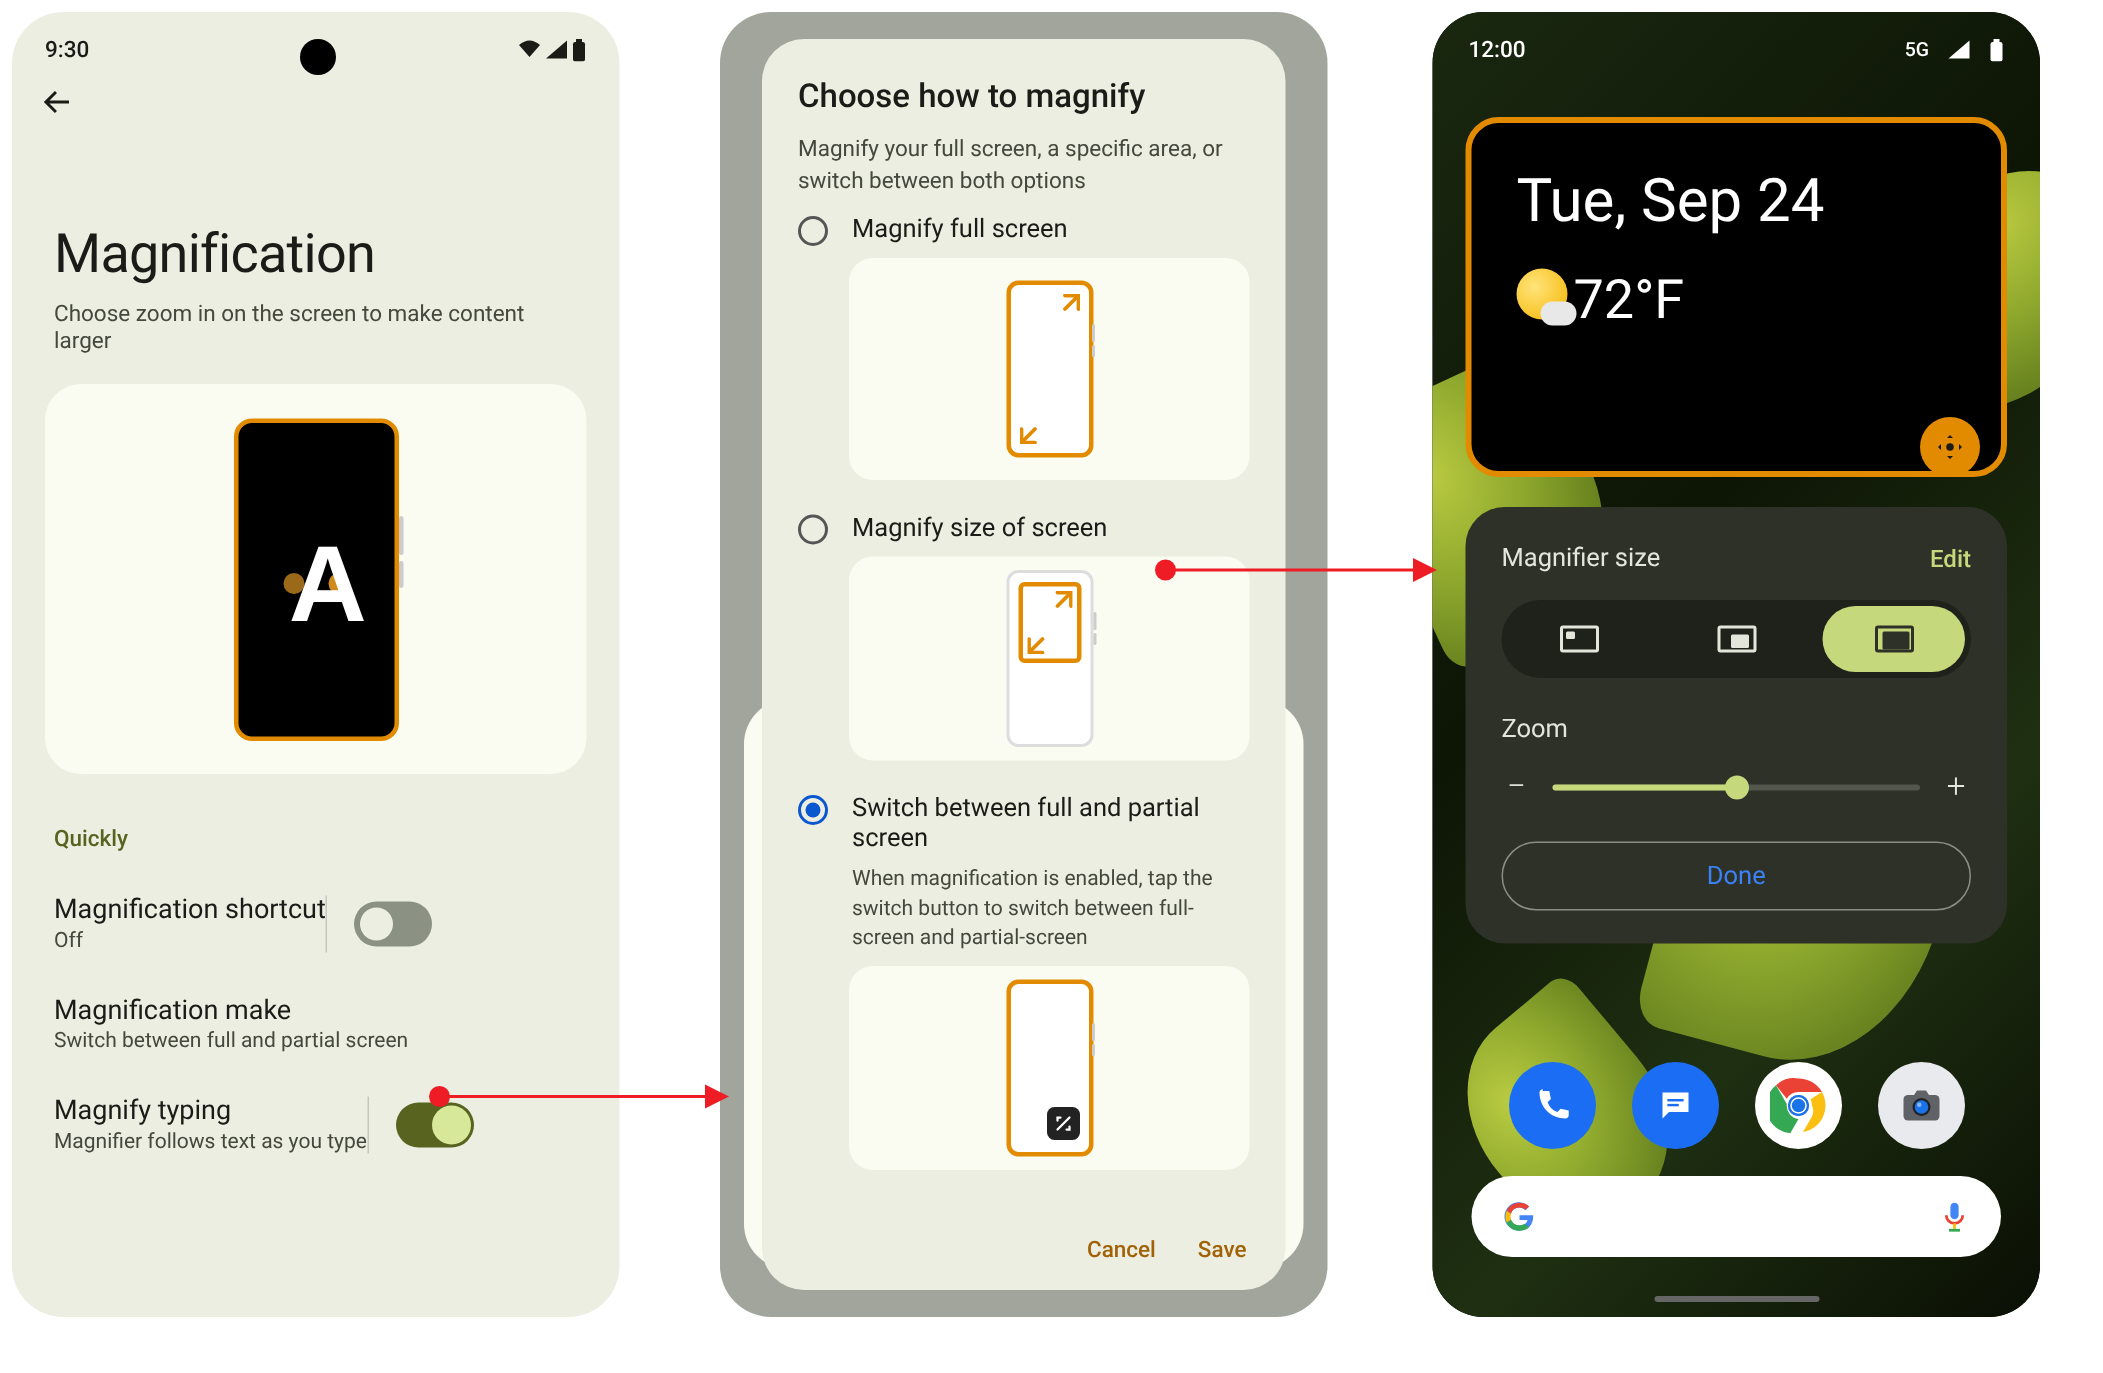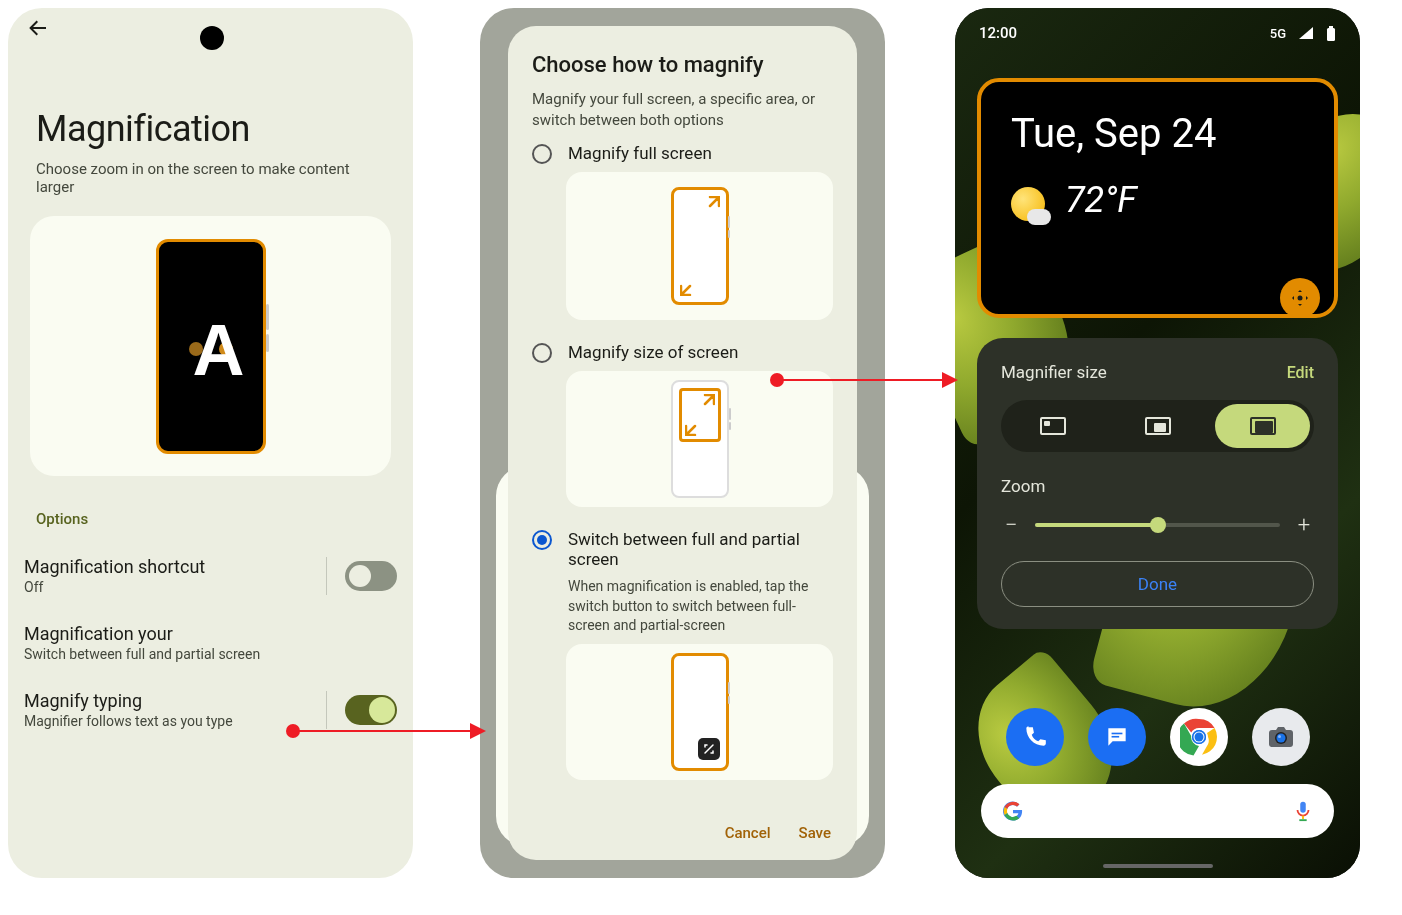--- a/index.html
+++ b/index.html
@@ -27,21 +27,21 @@
   .p1-title { font-size: 36px; font-weight: 400; color: #1b1c17; padding: 64px 28px 10px; letter-spacing: -0.5px; }
   .p1-sub { font-size: 15px; color: #44483d; padding: 0 28px 20px; }
   .preview-card { margin: 0 22px 30px; background: #fafcf2; border-radius: 24px; height: 260px; display: flex; justify-content: center; align-items: center; }
   .mini-phone { width: 110px; height: 215px; border: 3px solid #e28b00; border-radius: 12px; background: #000; position: relative; display: flex; justify-content: center; align-items: center; }
   .mini-phone-side { position: absolute; right: -6px; top: 62px; width: 3px; height: 26px; background: #ccc; border-radius: 2px; }
   .mini-phone-side2 { position: absolute; right: -6px; top: 92px; width: 3px; height: 18px; background: #ccc; border-radius: 2px; }
   .mini-A { color: #fff; font-size: 72px; font-weight: 700; position: relative; left: 8px; top: 4px; font-family: Arial, sans-serif; }
   .mini-dots { position: absolute; left: 30px; top: 100px; display: flex; gap: 16px; }
   .mini-dot { width: 14px; height: 14px; border-radius: 50%; }
   .opt-header { font-size: 15px; font-weight: 500; color: #58631f; padding: 4px 28px 14px; }
-  .opt-row { display: flex; justify-content: space-between; align-items: center; padding: 14px 16px; cursor: pointer; }
+  .opt-row { display: flex; align-items: center; padding: 14px 28px; cursor: pointer; }
   .opt-title { font-size: 18px; color: #1b1c17; margin-bottom: 2px; }
   .opt-sub { font-size: 14px; color: #44483d; }
   .divider-opt { width: 1px; height: 38px; background: #c4c7bb; margin-right: 18px; }
   .rhs { display: flex; align-items: center; }
   .toggle { width: 52px; height: 30px; border-radius: 16px; position: relative; }
   .toggle-off { background: #8c9283; }
   .toggle-off::after { content: ""; position: absolute; width: 22px; height: 22px; border-radius: 50%; background: #eceee1; top: 4px; left: 4px; }
   .toggle-on { background: #58631f; }
   .toggle-on::after { content: ""; position: absolute; width: 26px; height: 26px; border-radius: 50%; background: #d7e89a; top: 2px; right: 2px; }
 
@@ -74,21 +74,21 @@
   #p3 { left: 955px; top: 8px; background: #000; }
   .wallpaper { position: absolute; inset: 0; background: linear-gradient(135deg, #1a2810 0%, #0d1505 40%, #1f3012 70%, #0a0f04 100%); }
   .leaf { position: absolute; background: radial-gradient(ellipse at 30% 30%, #d6e84a 0%, #a6c234 40%, #5a7818 100%); border-radius: 50% 10% 50% 10%; opacity: 0.85; }
   .leaf.l1 { left: -30px; top: 240px; width: 140px; height: 180px; transform: rotate(-25deg); }
   .leaf.l2 { left: 160px; top: 470px; width: 180px; height: 230px; transform: rotate(15deg); }
   .leaf.l3 { right: -40px; top: 100px; width: 130px; height: 170px; transform: rotate(35deg); }
   .leaf.l4 { left: 30px; top: 660px; width: 120px; height: 150px; transform: rotate(-40deg); }
   .status3 { position: absolute; top: 16px; left: 0; right: 0; display: flex; justify-content: space-between; padding: 0 24px; color: #fff; font-size: 15px; font-weight: 500; z-index: 5; align-items: center; }
   .mag-window { position: absolute; left: 22px; right: 22px; top: 70px; height: 240px; border: 4px solid #e28b00; border-radius: 22px; background: #000; z-index: 4; padding: 28px 30px; }
   .mag-date { color: #fff; font-size: 40px; font-weight: 400; margin-bottom: 22px; }
-  .mag-weather { display: flex; align-items: flex-end; gap: 20px; font-style: italic; }
+  .mag-weather { display: flex; align-items: flex-start; gap: 4px; }
   .sun { width: 34px; height: 34px; background: radial-gradient(circle at 35% 35%, #ffe47a, #f5b400); border-radius: 50%; position: relative; }
   .sun::after { content: ""; position: absolute; bottom: -4px; right: -6px; width: 24px; height: 16px; background: #e8e8e8; border-radius: 10px; }
   .temp { color: #fff; font-size: 36px; font-weight: 400; }
   .drag-handle { position: absolute; bottom: -4px; right: 14px; width: 40px; height: 40px; background: #e28b00; border-radius: 50%; display: flex; justify-content: center; align-items: center; z-index: 5; }
   .panel { position: absolute; left: 22px; right: 22px; top: 330px; background: #2d3128; border-radius: 26px; padding: 24px 24px 22px; z-index: 4; }
   .panel-row { display: flex; justify-content: space-between; align-items: center; margin-bottom: 18px; }
   .panel-label { color: #e4e6db; font-size: 17px; }
   .edit-link { color: #c5d97c; font-size: 16px; font-weight: 500; cursor: pointer; }
   .size-btns { display: flex; gap: 10px; background: #1f221a; border-radius: 26px; padding: 4px; margin-bottom: 24px; }
   .size-btn { flex: 1; height: 44px; border-radius: 22px; display: flex; justify-content: center; align-items: center; cursor: pointer; }
@@ -113,54 +113,69 @@
   .arrow { position: absolute; z-index: 20; }
   .arr-line { position: absolute; background: #ee1c25; height: 2px; }
   .arr-dot { position: absolute; width: 14px; height: 14px; background: #ee1c25; border-radius: 50%; }
   .arr-head { position: absolute; width: 0; height: 0; border-top: 8px solid transparent; border-bottom: 8px solid transparent; border-left: 16px solid #ee1c25; }
 </style>
 </head>
 <body>
 
 <div id="p1" class="phone">
   <div class="camera-punch"></div>
+  <div class="status">
+    <span>9:30</span>
+    <span class="status-right">
+      <svg width="16" height="14" viewBox="0 0 16 14">
+          <path d="M8 12 L1 4 Q8 -2 15 4 Z" fill="#1b1c17"></path>
+        </svg>
+      <svg width="16" height="14" viewBox="0 0 16 14">
+          <path d="M1 13 L15 13 L15 1 Z" fill="#1b1c17"></path>
+        </svg>
+      <svg width="10" height="15" viewBox="0 0 10 15">
+          <rect x="1" y="2" width="8" height="13" rx="1.5" fill="#1b1c17"></rect>
+          <rect x="3" y="0" width="4" height="2" fill="#1b1c17"></rect>
+        </svg>
+    </span>
+  </div>
   <div class="back-arrow">
     <svg width="24" height="24" viewBox="0 0 24 24">
         <path d="M20 11H7l5-5-1.4-1.4L3.2 12l7.4 7.4L12 18l-5-5h13z" fill="#1b1c17"></path>
       </svg>
   </div>
   <div class="p1-title">Magnification</div>
   <div class="p1-sub">Choose zoom in on the screen to make content larger</div>
   <div class="preview-card">
     <div class="mini-phone">
       <div class="mini-phone-side"></div>
         <div class="mini-phone-side2"></div>
       <div class="mini-dots">
           <div class="mini-dot" style="background:#9a6a1a"></div>
           <div class="mini-dot" style="background:#d08a1a"></div>
         </div>
       <div class="mini-A">A</div>
     </div>
   </div>
-  <div class="opt-header">Options</div>
+  <div class="opt-header">Quickly</div>
 
   <div class="opt-row">
     <div>
       <div class="opt-title">Magnification shortcut</div>
       <div class="opt-sub">Off</div>
     </div>
     <div class="rhs">
         <div class="divider-opt"></div>
         <div class="toggle toggle-off"></div>
       </div>
   </div>
 
   <div class="opt-row">
     <div>
-      <div class="opt-title">Magnification your</div>
+      <div class="opt-title">Magnification make</div>
       <div class="opt-sub">Switch between full and partial screen</div>
     </div>
   </div>
 
   <div class="opt-row">
     <div>
       <div class="opt-title">Magnify typing</div>
       <div class="opt-sub">Magnifier follows text as you type</div>
     </div>
     <div class="rhs">

